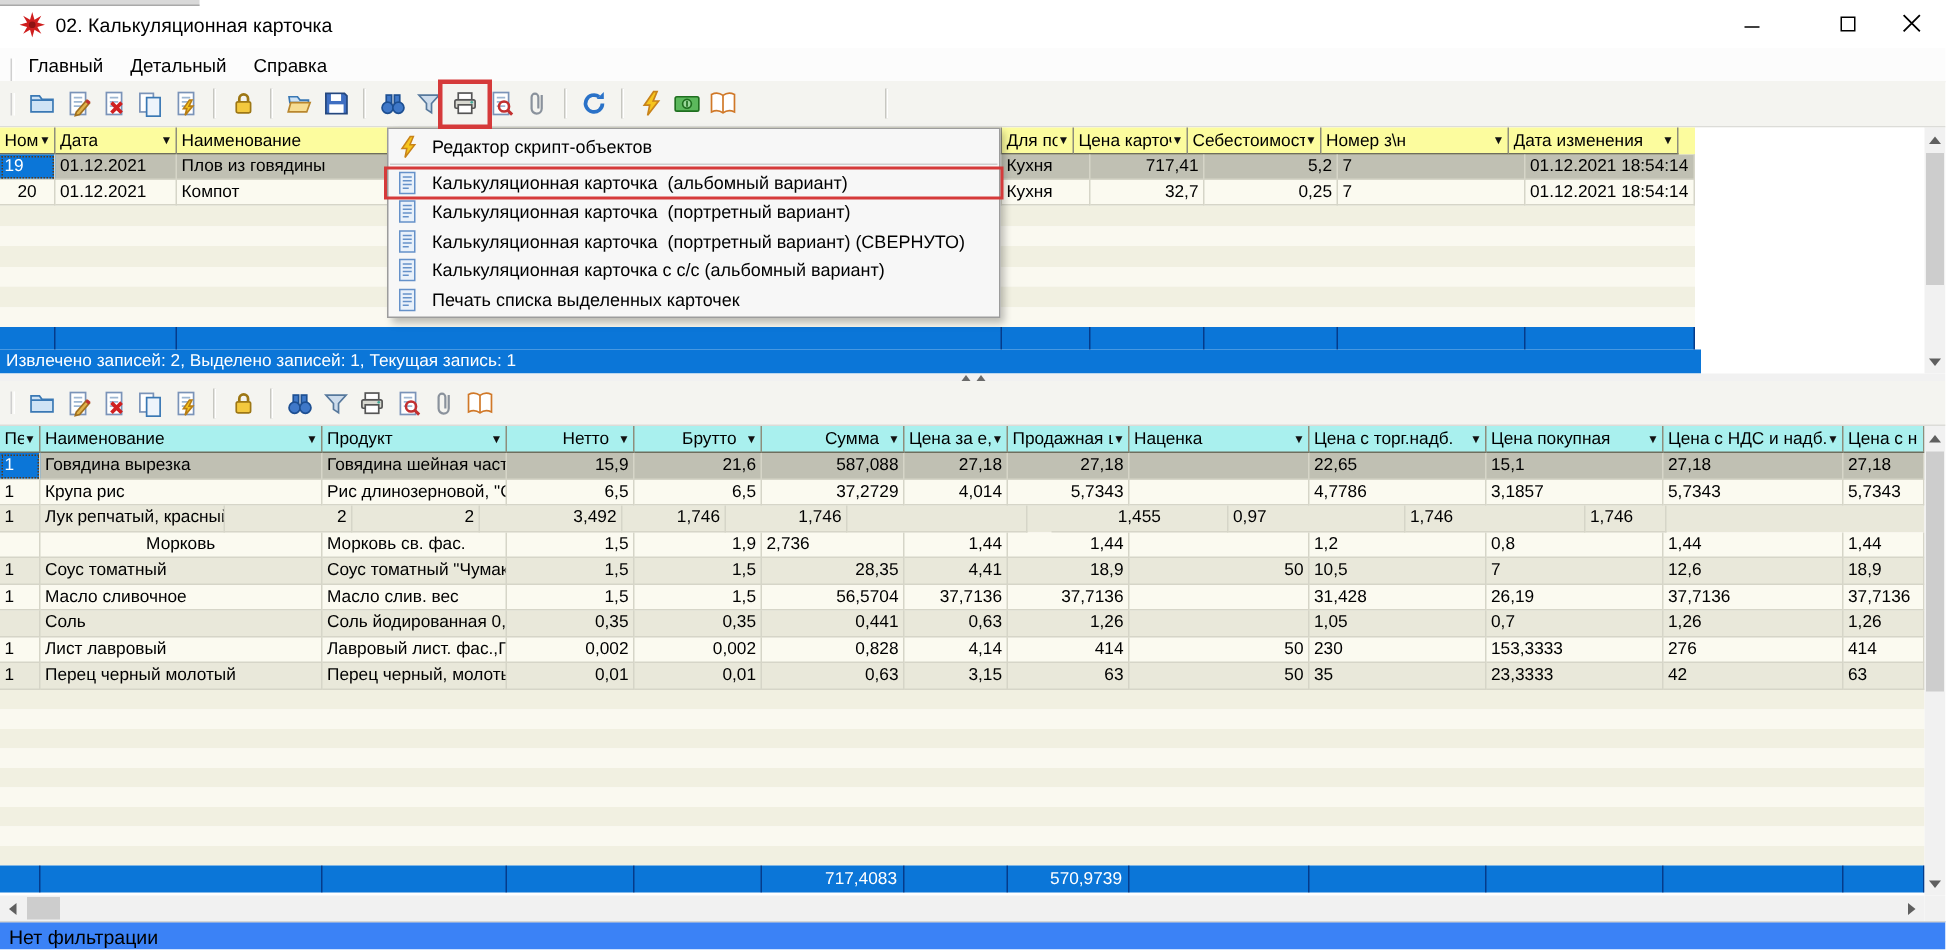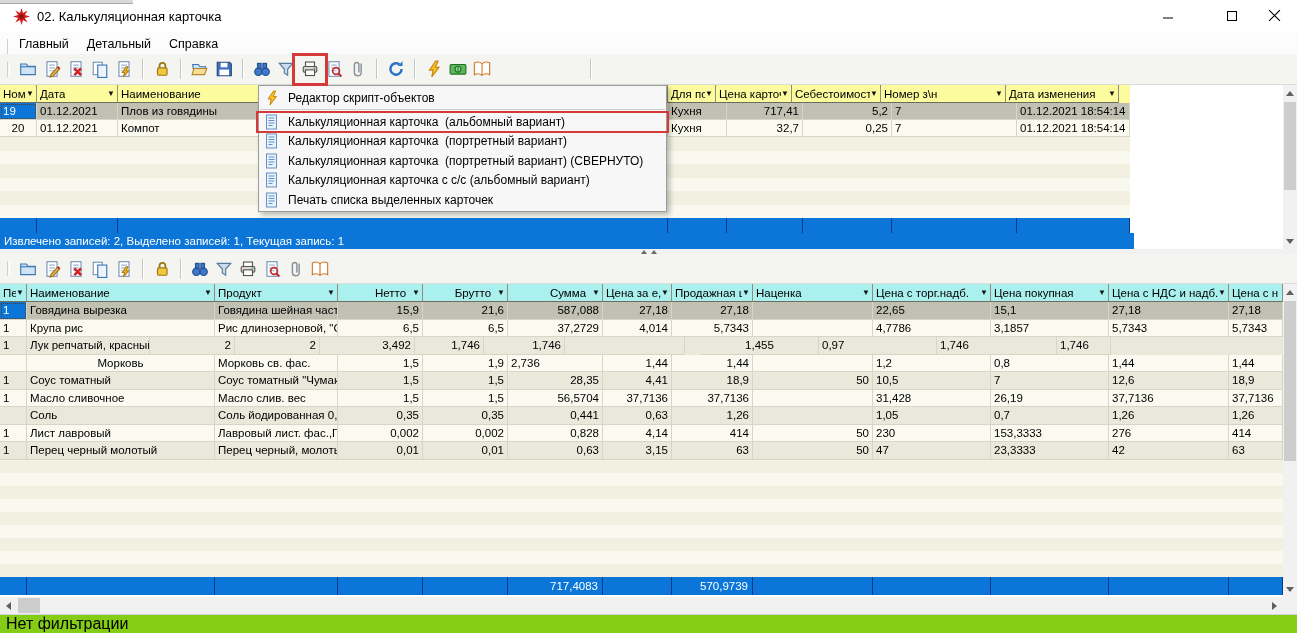--- a/index.html
+++ b/index.html
@@ -57,22 +57,22 @@
   .splitter{left:0;top:249px;width:1297px;height:5px;background:#f1f1f1;display:flex;justify-content:center;align-items:center;gap:4px}
   .splitter i{display:block;width:0;height:0;border-left:3px solid transparent;border-right:3px solid transparent;border-bottom:4px solid #6a6a6a}
   
   .menu-pop{left:258px;top:85px;width:407px;background:#f7f7f7;border:1px solid #9c9c9c;
             box-shadow:3px 3px 5px rgba(0,0,0,.25);z-index:50;padding:2px 0}
   .menu-item{display:flex;align-items:center;height:19.4px;padding:0 8px 0 5px;font-size:12px;position:relative}
   .menu-item .mi-icon{width:16px;height:16px;margin-right:8px;flex:none;display:flex;align-items:center;justify-content:center}
   .menu-item span{white-space:pre}
   .menu-sep{height:1px;background:#cfcfcf;margin:2px 1px}
   
-  .statusbar{left:0;top:614px;width:1297px;height:19px;background:#84cc16;border-top:1px solid #d4d4d4;
-             display:flex;align-items:center;padding-left:6px;box-sizing:border-box;font-size:16px}
+  .statusbar{left:0;top:614px;width:1297px;height:19px;background:#3b82f6;border-top:1px solid #d4d4d4;
+             display:flex;align-items:center;padding-left:6px;box-sizing:border-box;font-size:13px}
 </style>
 </head>
 <body style="--blue: #0b76d8; --selrow: #c0c0b3; --rowlight: #fbfaf0; --rowdark: #e9e8da; --stripea: #f1f0e1; --stripeb: #faf9f0; --gridline: #d6d5c8;">
 
 <div class="abs titlebar">
   <div class="abs frag"></div>
   <div class="abs app-icon">
     <svg width="17" height="17" viewBox="0 0 16 16">
         <path fill="#cf1e1e" d="M8 0 9.4 4.8 13.7 2.3 11.2 6.6 16 8 11.2 9.4 13.7 13.7 9.4 11.2 8 16 6.6 11.2 2.3 13.7 4.8 9.4 0 8 4.8 6.6 2.3 2.3 6.6 4.8Z"></path>
         <circle cx="8" cy="8" r="2.1" fill="#8e1212"></circle>
@@ -574,21 +574,21 @@
     <div class="g-row r-dark" style="width: 1283px; height: 17.5px;">
       <div class="g-cell" style="width: 27px; text-align: left; line-height: 16.5px;">1</div>
       <div class="g-cell" style="width: 188px; text-align: left; line-height: 16.5px;">Перец черный молотый</div>
       <div class="g-cell" style="width: 123px; text-align: left; line-height: 16.5px;">Перец черный, молотый</div>
       <div class="g-cell" style="width: 85px; text-align: right; line-height: 16.5px;">0,01</div>
       <div class="g-cell" style="width: 85px; text-align: right; line-height: 16.5px;">0,01</div>
       <div class="g-cell" style="width: 95px; text-align: right; line-height: 16.5px;">0,63</div>
       <div class="g-cell" style="width: 69px; text-align: right; line-height: 16.5px;">3,15</div>
       <div class="g-cell" style="width: 81px; text-align: right; line-height: 16.5px;">63</div>
       <div class="g-cell" style="width: 120px; text-align: right; line-height: 16.5px;">50</div>
-      <div class="g-cell" style="width: 118px; text-align: left; line-height: 16.5px;">47</div>
+      <div class="g-cell" style="width: 118px; text-align: left; line-height: 16.5px;">35</div>
       <div class="g-cell" style="width: 118px; text-align: left; line-height: 16.5px;">23,3333</div>
       <div class="g-cell" style="width: 120px; text-align: left; line-height: 16.5px;">42</div>
       <div class="g-cell" style="width: 54px; text-align: left; line-height: 16.5px;">63</div>
     </div>
     <div class="stripe stripe-a" style="width: 1283px; height: 13.1px;"></div>
     <div class="stripe stripe-b" style="width: 1283px; height: 13.1px;"></div>
     <div class="stripe stripe-a" style="width: 1283px; height: 13.1px;"></div>
     <div class="stripe stripe-b" style="width: 1283px; height: 13.1px;"></div>
     <div class="stripe stripe-a" style="width: 1283px; height: 13.1px;"></div>
     <div class="stripe stripe-b" style="width: 1283px; height: 13.1px;"></div>

